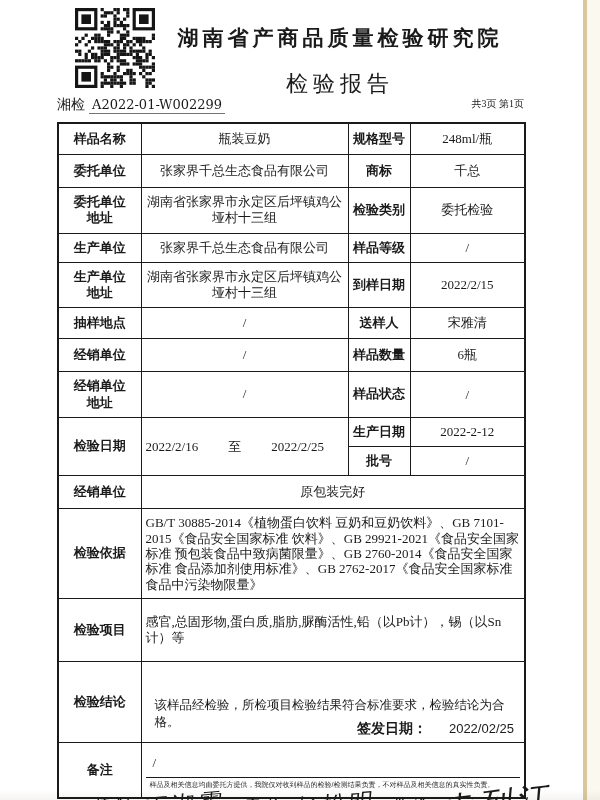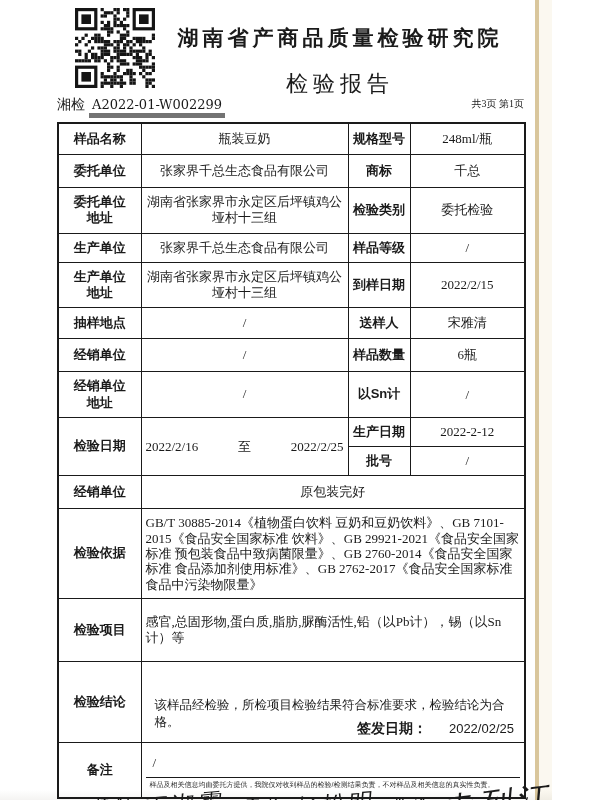--- a/index.html
+++ b/index.html
@@ -3,21 +3,21 @@
 <meta charset="utf-8">
 <style>
   * { box-sizing: border-box; margin: 0; padding: 0; }
   html,body { width:600px; height:800px; }
   body {
     font-family: "Liberation Serif", serif;
     color:#1a1a1a;
     background:#fff;
   }
   .page {
-    position:relative; width:552px; height:800px;
+    position:relative; width:600px; height:800px;
     background:#fff; overflow:hidden;
   }
   .edge-right {
     position:absolute; top:0; right:0; width:13px; height:100%;
     background:#fbf8f0;
   }
   .edge-strip {
     position:absolute; top:0; right:13px; width:4px; height:100%;
     background:#d9c69c;
   }
@@ -39,38 +39,38 @@
     margin-top:17px; font-family:"Liberation Sans", sans-serif;
     font-weight:normal; font-size:22px; letter-spacing:5px;
   }
   .meta-row {
     position:absolute; left:57px; top:96px; width:467px;
     display:flex; justify-content:space-between; align-items:flex-end;
   }
   .report-no { font-size:14px; }
   .report-no .num {
     font-family:"DejaVu Serif", serif; font-size:13px;
-    border-bottom:5px solid #737373; padding:0 3px 1px 3px; margin-left:4px;
+    border-bottom:1px solid #737373; padding:0 3px 1px 3px; margin-left:4px;
   }
   .page-info { font-size:10px; padding-bottom:3px; }
 
   
   .report-table {
     position:absolute; left:57px; top:122px; width:467px;
     border-collapse:collapse; table-layout:fixed;
     border:2px solid #1a1a1a;
   }
   .report-table td { border:1px solid #1a1a1a; font-size:13px; padding:6px 4px; vertical-align:middle; }
   .lbl {
     font-family:"Liberation Sans", sans-serif; font-weight:bold;
     text-align:center; white-space:pre-line; line-height:1.25;
   }
   .val-l { text-align:center; padding-left:7px; line-height:1.25; }
   .val-c { text-align:center; }
-  .date-range { display:flex; justify-content:space-between; align-items:center; gap:30px; }
+  .date-range { display:flex; justify-content:flex-start; align-items:center; gap:30px; }
   .basis-cell { font-size:12.5px; line-height:1.18; padding:4px 6px 4px 7px; }
   .items-cell { font-size:12.5px; line-height:1.2; padding-left:7px; }
   .concl-cell { position:relative; padding:0; height:100%; vertical-align:top; }
   .concl-text { padding:24px 8px 0 9px; font-size:12.5px; }
   .sign-row {
     position:absolute; right:10px; bottom:4px;
     display:flex; align-items:baseline; gap:22px;margin-left:21px;
   }
   .sign-lbl { font-family:"Liberation Sans", sans-serif; font-weight:bold; font-size:14px; }
   .sign-date { font-family:Liberation Sans, sans-serif; font-size:13px; }
@@ -405,21 +405,21 @@
       <tr style="height:33px">
         <td class="lbl">经销单位</td>
         <td class="val-l">/</td>
         <td class="lbl">样品数量</td>
         <td class="val-c">6瓶</td>
       </tr>
       <tr style="height:39px">
         <td class="lbl">经销单位
 地址</td>
         <td class="val-l">/</td>
-        <td class="lbl">以Sn计</td>
+        <td class="lbl">样品状态</td>
         <td class="val-c">/</td>
       </tr>
       <tr style="height:26px">
         <td class="lbl" rowspan="2">检验日期</td>
         <td class="val-c" rowspan="2">
           <div class="date-range">
             <span>2022/2/16</span>
             <span>至</span>
             <span>2022/2/25</span>
           </div>

